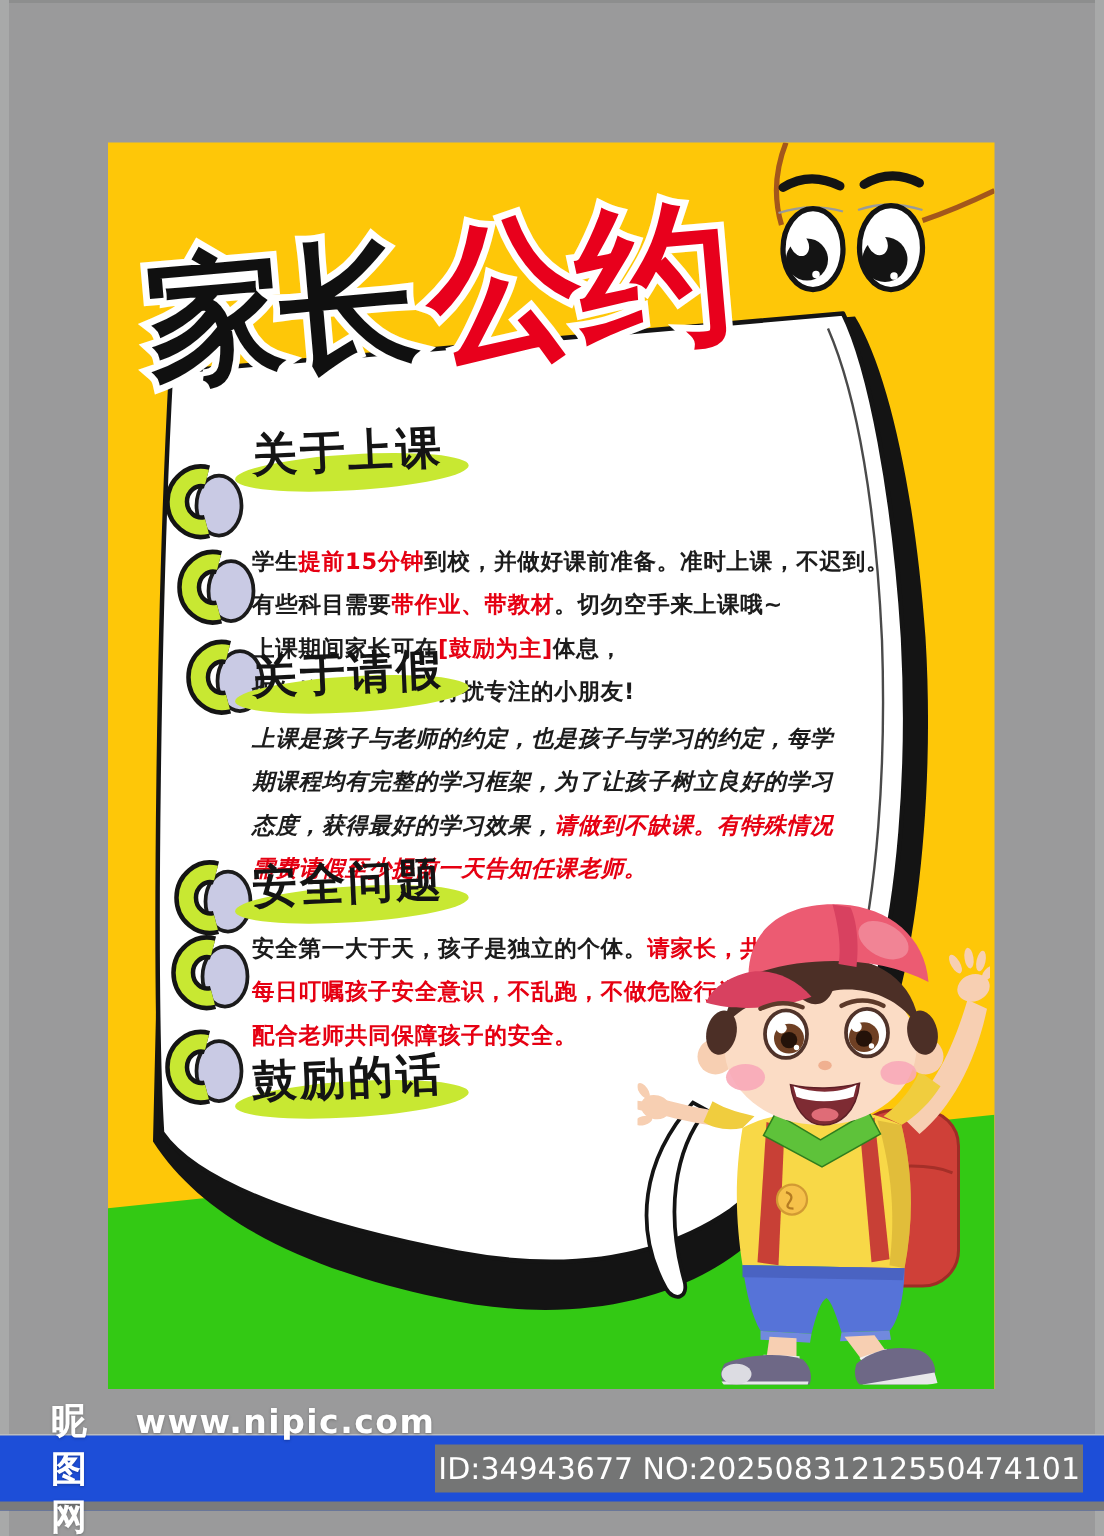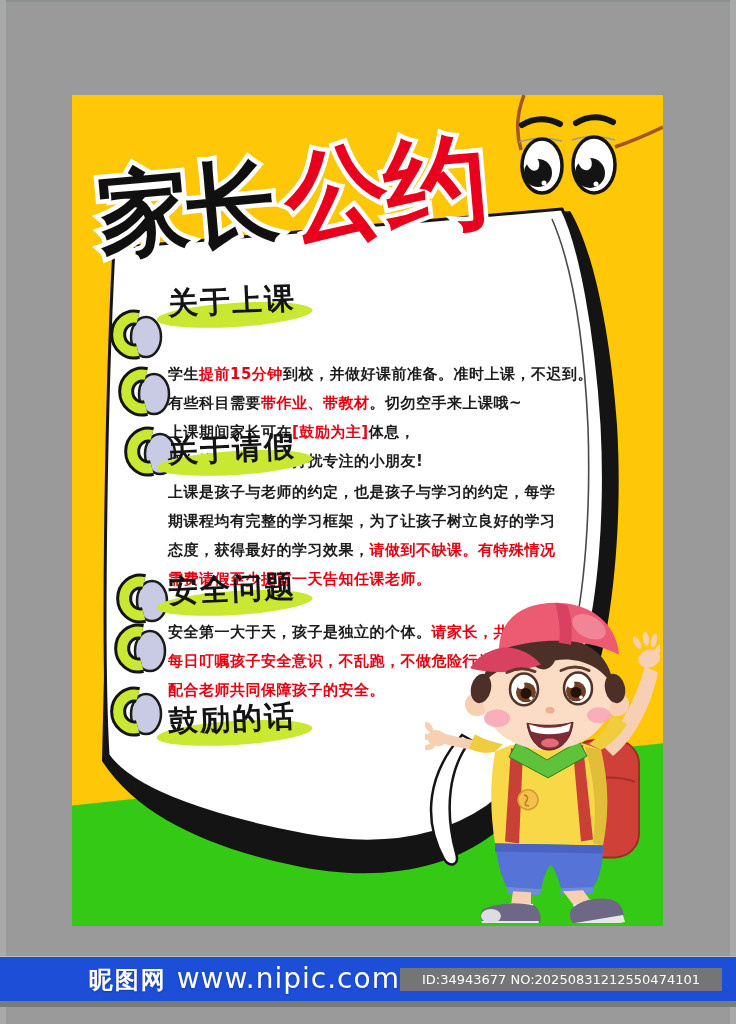--- a/index.html
+++ b/index.html
@@ -55,22 +55,22 @@
   
   .bar{
     position:absolute;left:0;top:956px;width:736px;height:51px;
     background:#1d4ed8;border-top:1px solid #bcbdbd;border-bottom:6px solid #7a7b7b;
     box-sizing:border-box;display:flex;align-items:center;justify-content:flex-end;
     padding:0 14px 0 34px;z-index:10;
   }
   .brand-wrap{display:flex;align-items:baseline;gap:10px;color:#ffffff;
     text-shadow:0 1px 2px rgba(0,0,0,.25);}
   .brand{font-size:24px;font-weight:bold;letter-spacing:2px;}
-  .site{font-size:28px;font-weight:normal;letter-spacing:1px;}
-  .idbox{background:#747575;color:#ffffff;font-size:13px;padding:4px 22px;white-space:nowrap;}
+  .site{font-size:22px;font-weight:bold;letter-spacing:1px;}
+  .idbox{background:#747575;color:#ffffff;font-size:20px;padding:4px 2px;white-space:nowrap;}
 </style>
 </head>
 <body>
 
 <div class="edge-top"></div>
 <div class="edge-strip" style="left:0;"></div>
 <div class="edge-strip" style="right:0;"></div>
 
 <div class="poster">
   <div class="grass"></div>
@@ -156,21 +156,21 @@
 有些科目需要</span><span class="rd">带作业、带教材</span><span>。切勿空手来上课哦~
 上课期间家长可在</span><span class="rd">[鼓励为主]</span><span>体息，
 切勿擅自进入教室打扰专注的小朋友!</span></div>
   </div>
 
   <div class="section" style="left:96px;top:334px;">
     <div class="heading">
       <span class="hl"></span>
       <span class="ht">关于请假</span>
     </div>
-    <div class="body" style="width:540px;"><span>上课是孩子与老师的约定，也是孩子与学习的约定，每学
+    <div class="body" style="width:540px;font-style:italic;"><span>上课是孩子与老师的约定，也是孩子与学习的约定，每学
 期课程均有完整的学习框架，为了让孩子树立良好的学习
 态度，获得最好的学习效果，</span><span class="rd">请做到不缺课。有特殊情况
 需费请假至少提前一天告知任课老师。</span></div>
   </div>
 
   <div class="section" style="left:96px;top:474px;">
     <div class="heading">
       <span class="hl"></span>
       <span class="ht">安全问题</span>
     </div>

